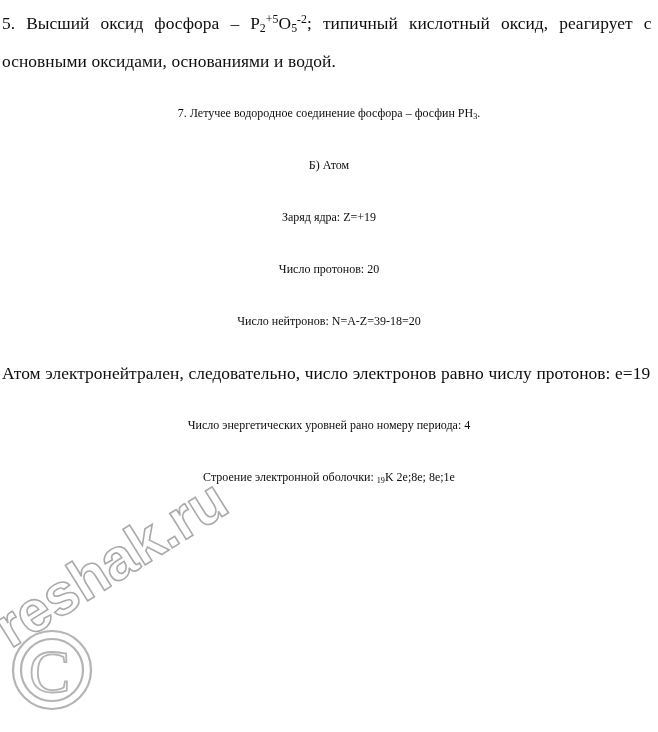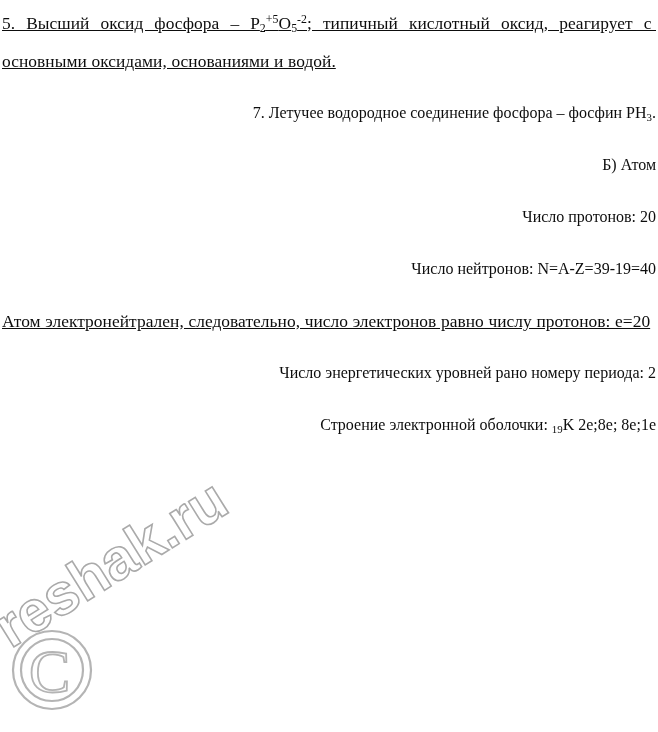--- a/index.html
+++ b/index.html
@@ -26,27 +26,27 @@
 
   .para {
     font-size: 17.4px;
     line-height: 38px;
     margin: 0 0 14px 0;
     text-align: justify;
     text-justify: inter-word;
     letter-spacing: 0.05px;
     word-spacing: 0.2px;
   }
-  .para.justify-all { text-align-last: left; text-decoration: underline; }
+  .para.justify-all { text-align-last: left; }
 
   .single {
-    font-size: 16px;
+    font-size: 12px;
     line-height: 38px;
     margin: 0 0 14px 0;
-    text-align: right;
+    text-align: center;
     white-space: nowrap;
   }
 
   sub {
     font-size: 0.68em;
     vertical-align: -0.28em;
     line-height: 0;
   }
   sup {
     font-size: 0.68em;
@@ -121,34 +121,37 @@
 
   <p class="single">
     <span>7. Летучее водородное соединение фосфора – фосфин PH<sub>3</sub>.</span>
   </p>
 
   <p class="single">
     <span>Б) Атом</span>
   </p>
 
 
+  <p class="single">
+    <span>Заряд ядра: Z=+19</span>
+  </p>
 
   <p class="single">
     <span>Число протонов: 20</span>
   </p>
 
   <p class="single">
-    <span>Число нейтронов: N=A-Z=39-19=40</span>
+    <span>Число нейтронов: N=A-Z=39-18=20</span>
   </p>
 
   <p class="para justify-all">
-    <span>Атом электронейтрален, следовательно, число электронов равно числу протонов: e=20</span>
+    <span>Атом электронейтрален, следовательно, число электронов равно числу протонов: e=19</span>
   </p>
 
   <p class="single">
-    <span>Число энергетических уровней рано номеру периода: 2</span>
+    <span>Число энергетических уровней рано номеру периода: 4</span>
   </p>
 
   <p class="single">
     <span>Строение электронной оболочки: <span class="presub">19</span>K 2e;8e; 8e;1e</span>
   </p>
 
 </div>
 
 </body></html>

